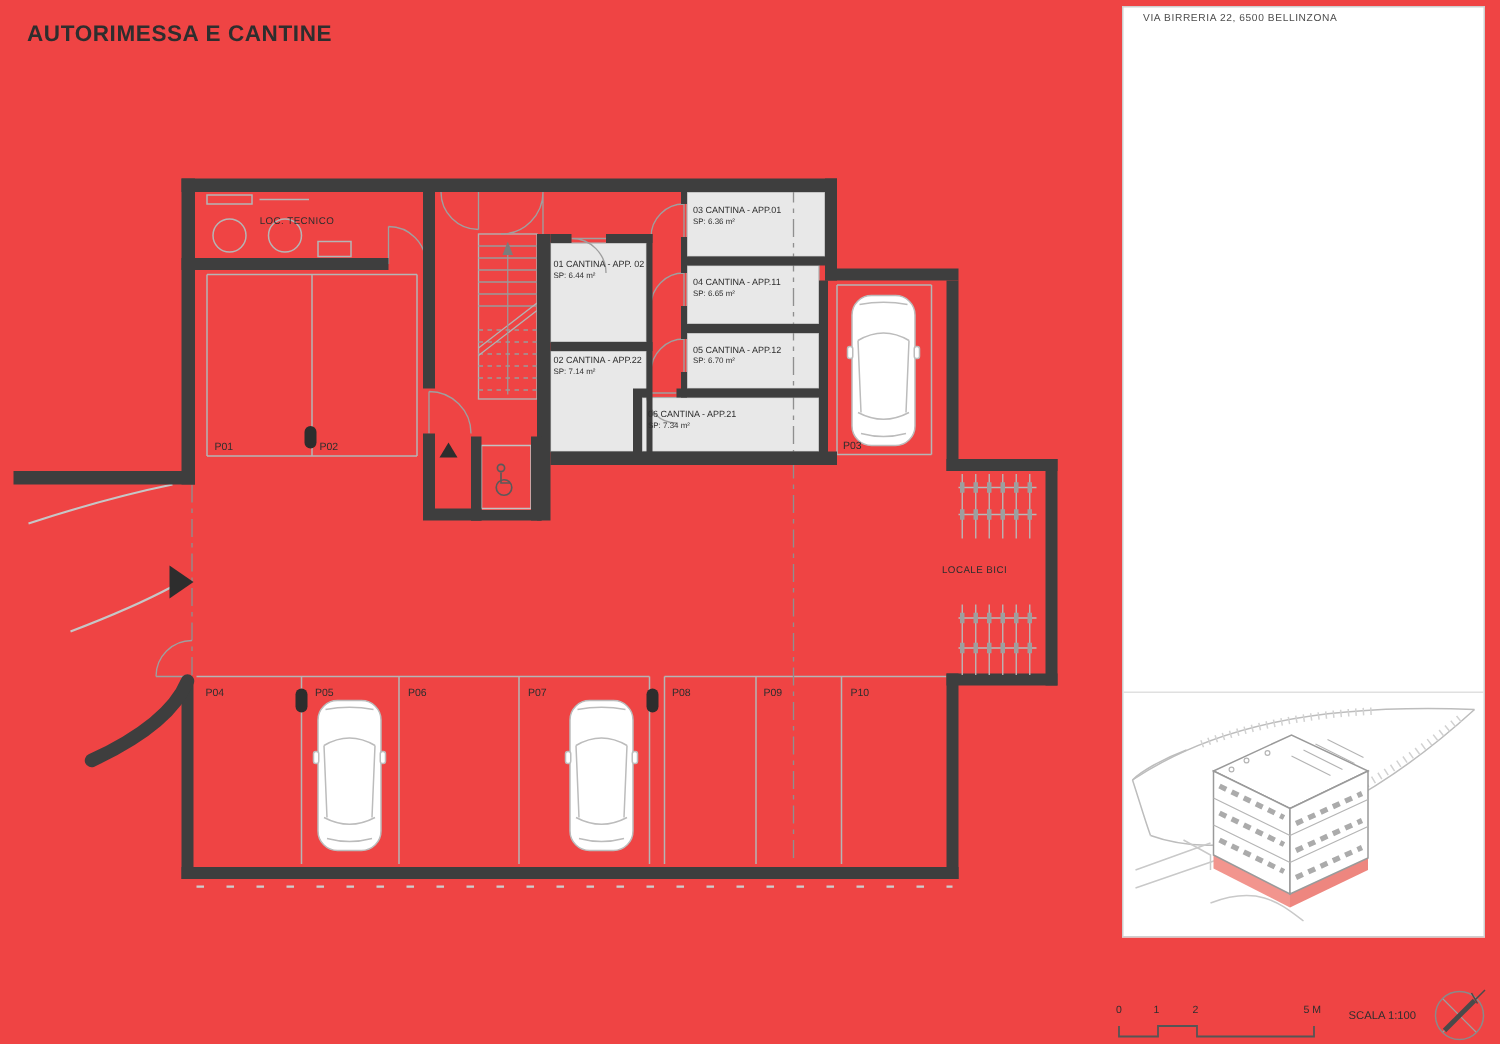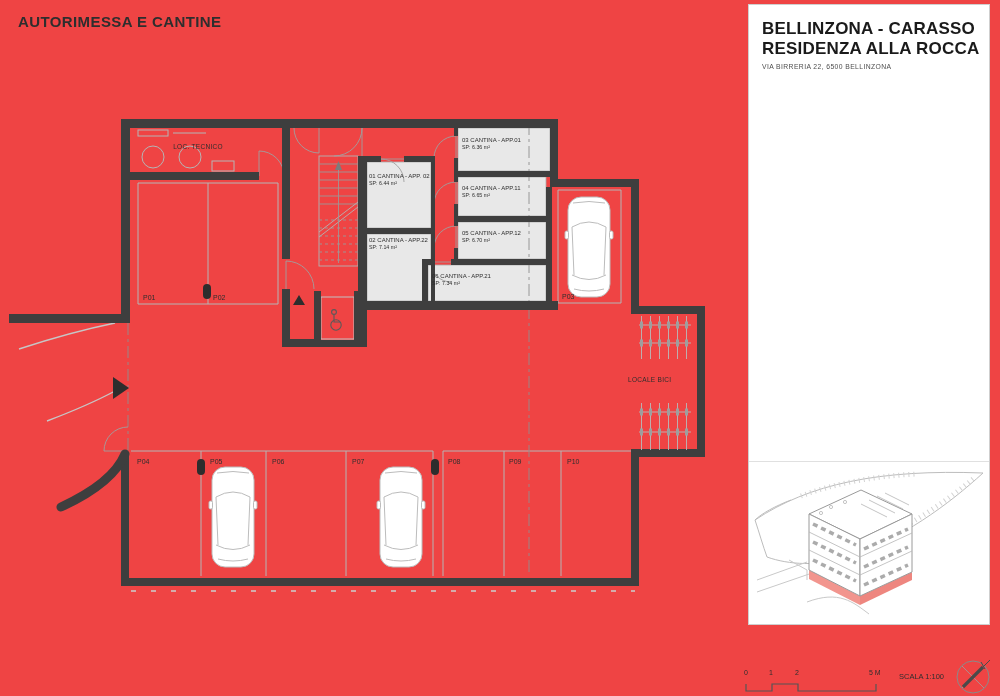--- a/index.html
+++ b/index.html
@@ -207,24 +207,20 @@
       <text class="t-park" x="209" y="463">P05</text>
       <text class="t-park" x="271" y="463">P06</text>
       <text class="t-park" x="351" y="463">P07</text>
       <text class="t-park" x="447" y="463">P08</text>
       <text class="t-park" x="508" y="463">P09</text>
       <text class="t-park" x="566" y="463">P10</text>
     </g>
   </svg>
 
   <div class="panel">
-    <div class="panel-title">
-      <div>BELLINZONA - CARASSO</div>
-      <div>RESIDENZA ALLA ROCCA</div>
-    </div>
     <div class="panel-address">VIA BIRRERIA 22, 6500 BELLINZONA</div>
 
     <svg class="panel-illustration" viewBox="0 0 240 162">
 
       <g stroke="#bdbdbd" stroke-width="1" fill="none">
         <path d="M6,58 C60,22 130,7 234,11"></path>
         <path d="M234,11 C200,42 152,78 96,96 C70,104 40,103 18,95"></path>
         <path d="M6,58 C12,52 26,44 42,38"></path>
         <path d="M18,95 C14,84 10,70 6,58"></path>
       </g>

